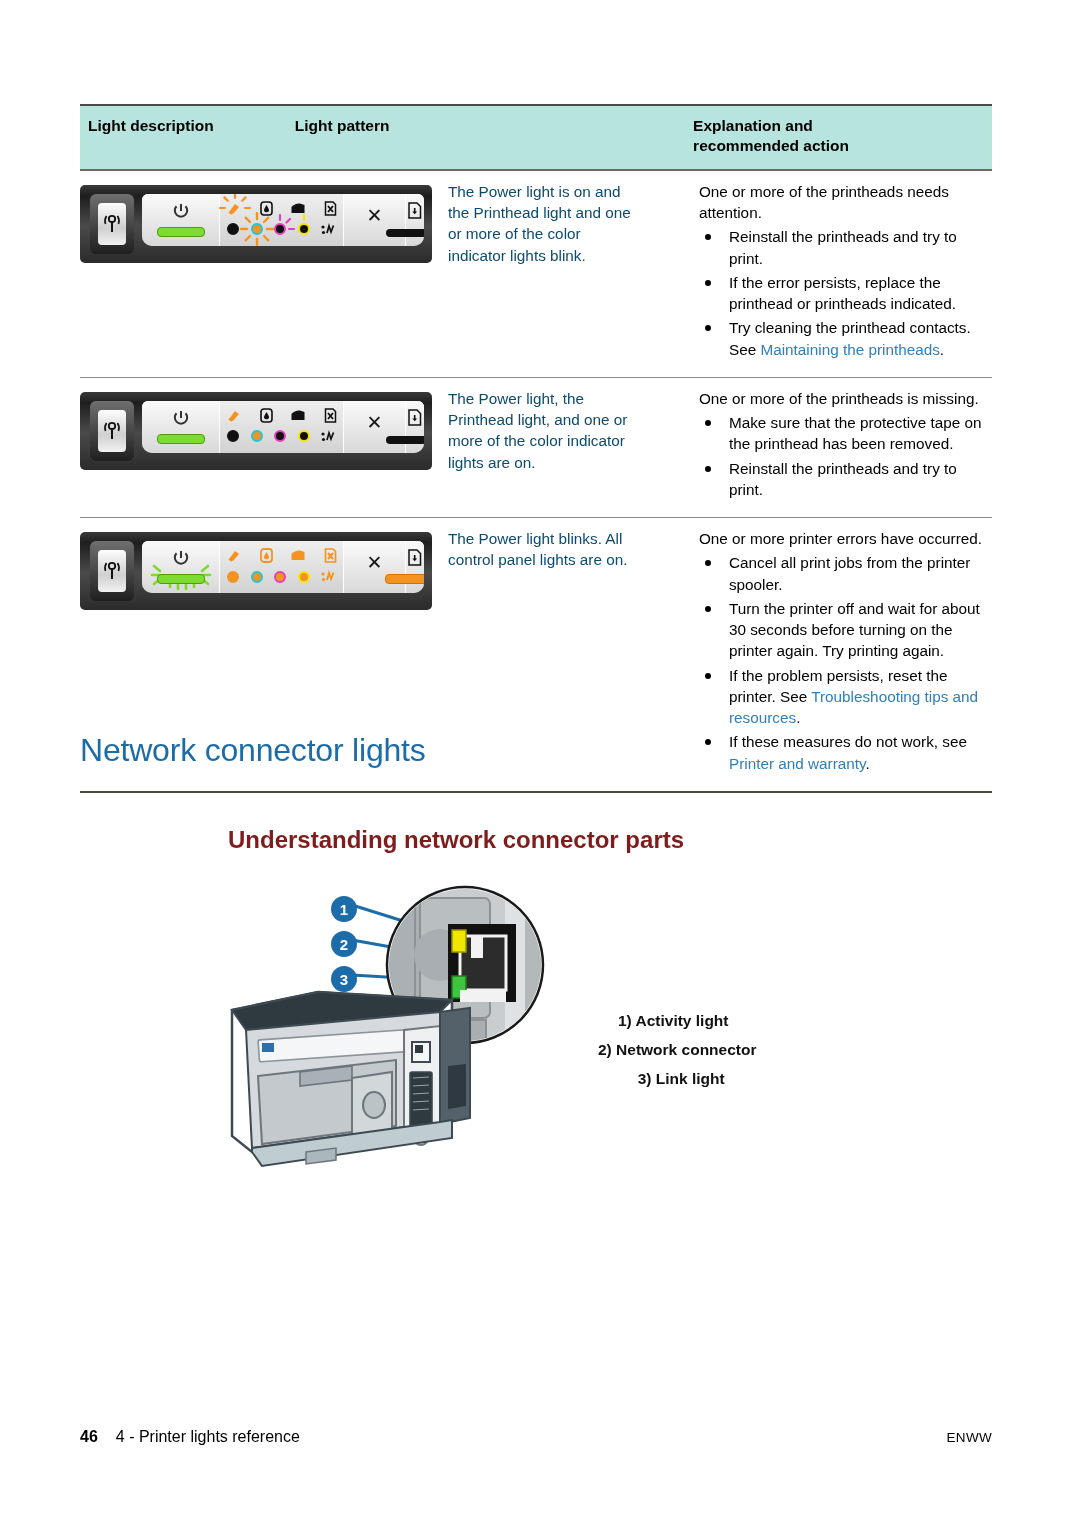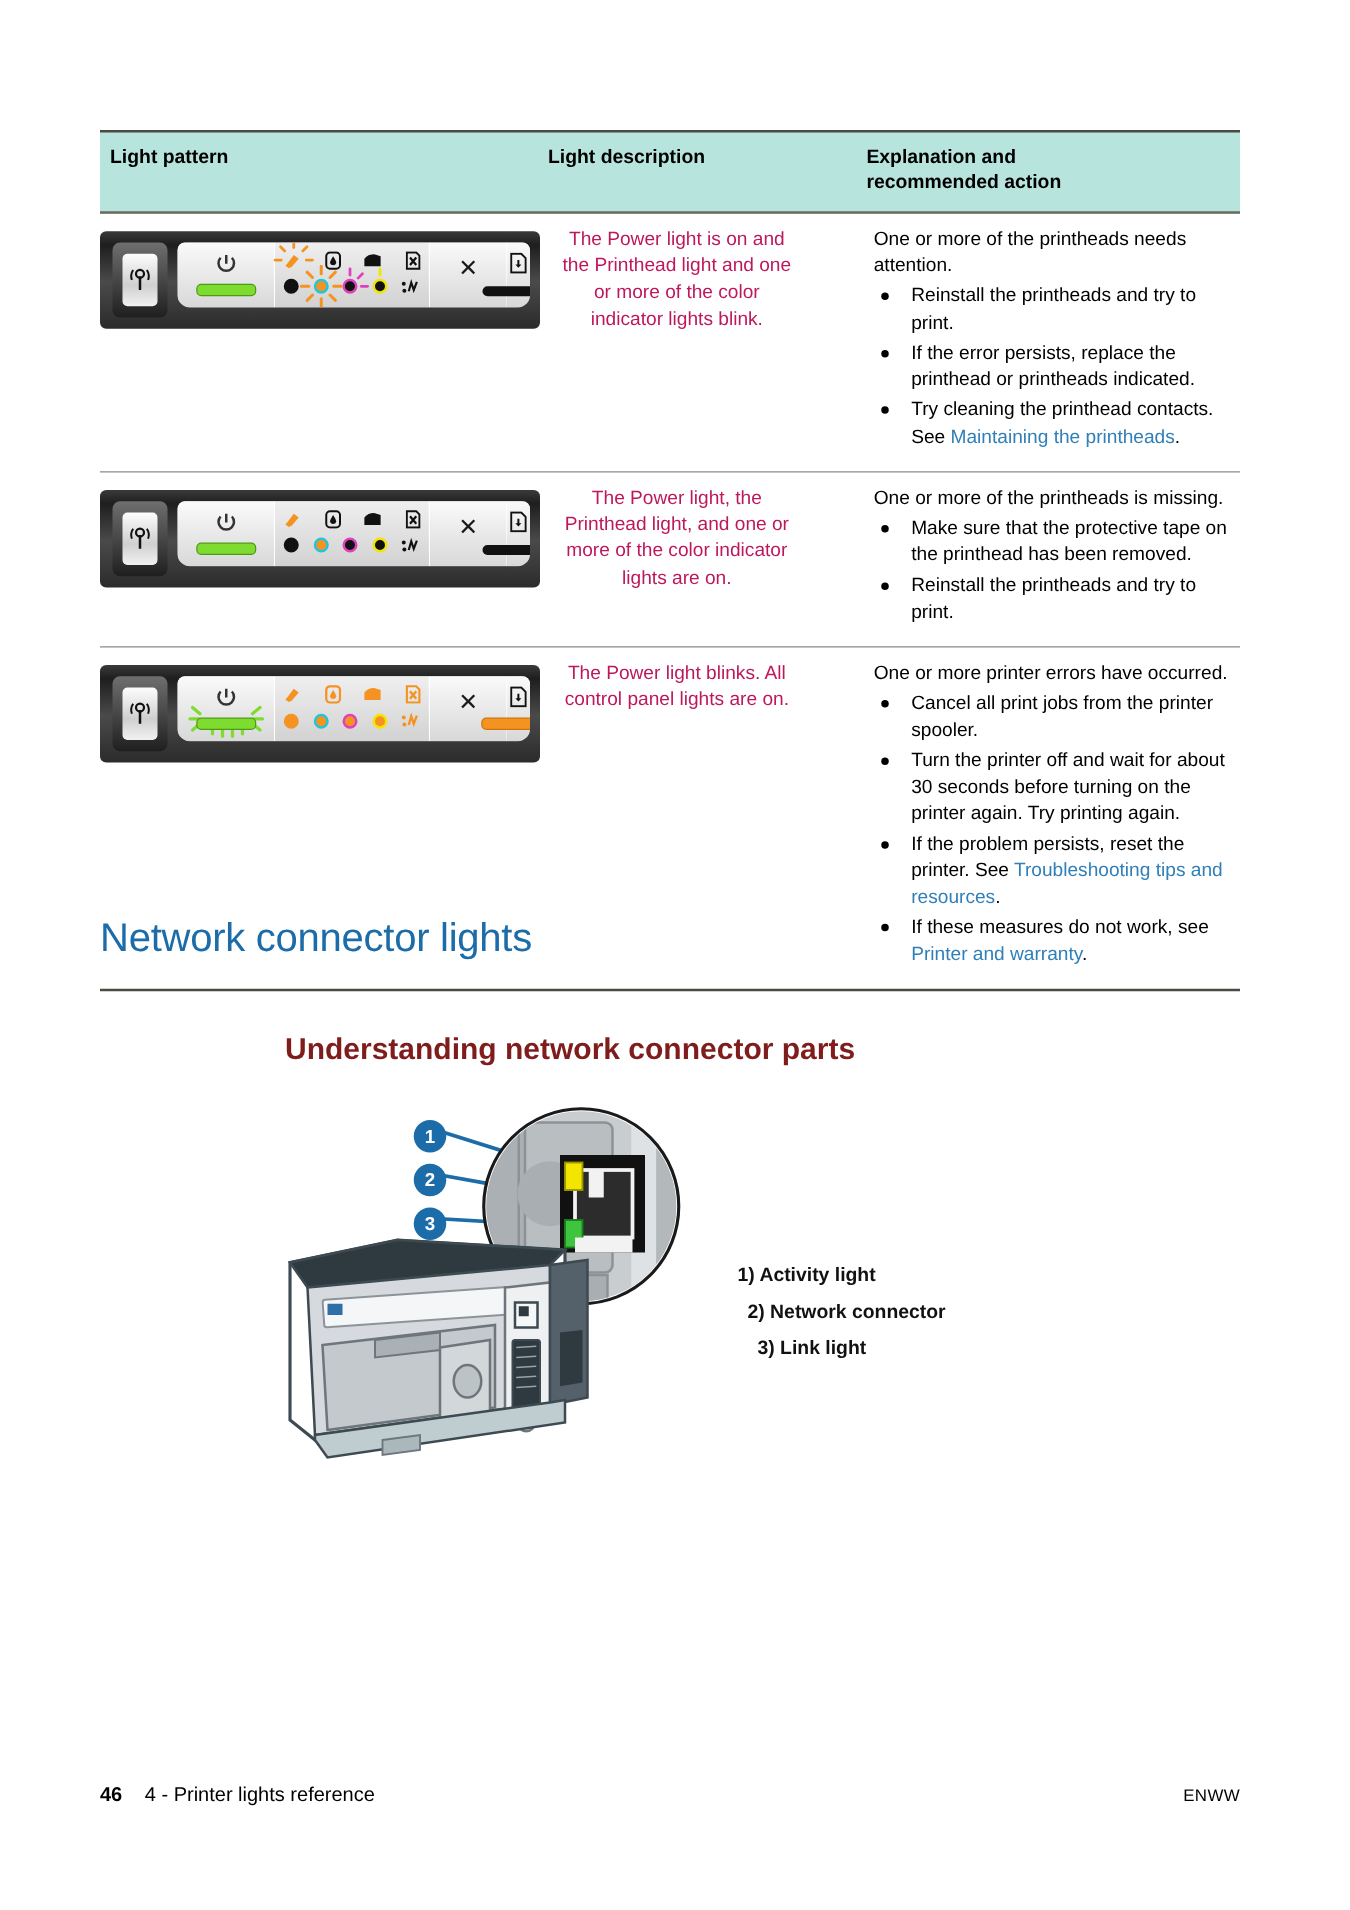--- a/index.html
+++ b/index.html
@@ -55,21 +55,21 @@
   }
   .trow:last-child { border-bottom: 2px solid #4a4a42; }
   .td {
     padding: 10px 8px 14px 8px;
     box-sizing: border-box;
     font-size: 15.3px;
     line-height: 1.39;
   }
   .td.col-1 { padding-left: 0; padding-top: 14px; }
 
-  .cell-desc { color: #be185d; text-align: center; }
+  .cell-desc { color: #0c4a6e; }
   .lead { margin: 0 0 2px 0; }
 
   ul.actions {
     list-style: none;
     margin: 3px 0 0 0;
     padding: 0;
   }
   ul.actions li {
     position: relative;
     padding-left: 30px;
@@ -262,21 +262,21 @@
 
   .legend {
     position: absolute;
     left: 590px;
     top: 1006px;
     font-size: 15.5px;
     font-weight: bold;
     line-height: 1.88;
     color: #111;
   }
-  .legend div { white-space: nowrap; }
+  .legend div { white-space: nowrap; text-align: center; }
   .legend .li-2 { padding-left: 8px; }
   .legend .li-3 { padding-left: 16px; }
 
   
   .footer {
     position: absolute;
     left: 80px;
     top: 1428px;
     width: 912px;
     display: flex;
@@ -288,22 +288,22 @@
   .footer .enww { font-size: 13.5px; letter-spacing: 0.3px; }
 </style>
 </head>
 <body>
 
 <div class="page">
 
   <div class="lights-table">
 
     <div class="thead">
+      <div class="th col-2">Light description</div>
       <div class="th col-1">Light pattern</div>
-      <div class="th col-2">Light description</div>
       <div class="th col-3">
         <span>Explanation and</span><br>
         <span>recommended action</span>
       </div>
     </div>
 
     <div class="trow">
       <div class="td col-1">
         <div class="panel">
           <div class="wifi-btn">

